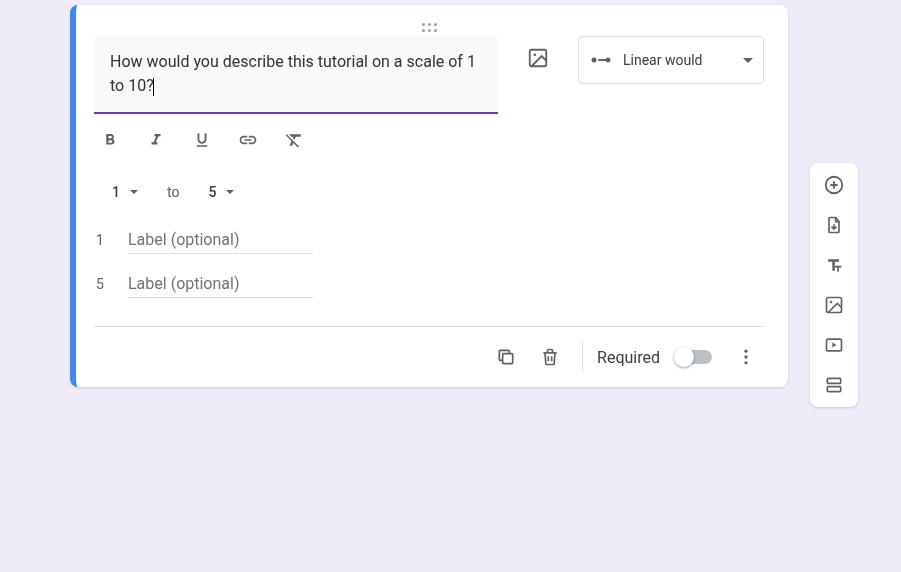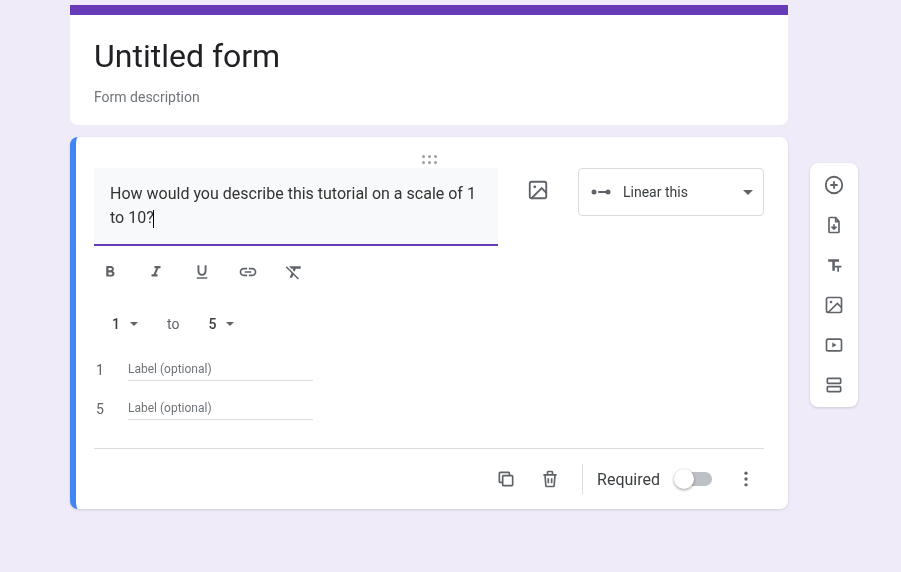--- a/index.html
+++ b/index.html
@@ -160,21 +160,21 @@
     gap: 20px;
     padding: 8px 0 8px 2px;
   }
   .label-idx {
     font-size: 14px;
     color: #5f6368;
     width: 12px;
     text-align: left;
   }
   .label-input {
-    font-size: 12px;
+    font-size: 16px;
     color: #70757a;
     border-bottom: 1px solid #dadce0;
     padding: 4px 0;
     width: 185px;
   }
   .card-footer {
     border-top: 1px solid #dadce0;
     margin-top: 20px;
     display: flex;
     align-items: center;
@@ -234,24 +234,20 @@
     cursor: pointer;
   }
   svg { display: block; }
 </style>
 </head>
 <body>
 
 <div class="canvas">
   <div class="main-col">
 
-    <div class="header-card">
-      <div class="form-title">Untitled form</div>
-      <div class="form-description">Form description</div>
-    </div>
 
     <div class="question-card">
       <div class="drag-handle">
         <div class="dots-grid">
             <span></span>
             <span></span>
             <span></span>
             <span></span>
             <span></span>
             <span></span>
@@ -301,21 +297,21 @@
         </div>
 
         <div class="type-select">
           <div class="type-icon">
             <svg width="24" height="24" viewBox="0 0 24 24" fill="currentColor">
                 <circle cx="5" cy="12" r="2.5"></circle>
                 <rect x="9" y="11" width="10" height="2" rx="1"></rect>
                 <circle cx="19" cy="12" r="2.5"></circle>
               </svg>
           </div>
-          <div class="type-label">Linear this</div>
+          <div class="type-label">Linear would</div>
           <div class="dropdown-caret"></div>
         </div>
       </div>
 
       <div class="scale-range">
         <div class="range-sel">
           <span class="range-num">1</span>
           <span class="range-caret"></span>
         </div>
         <span class="range-to">to</span>

